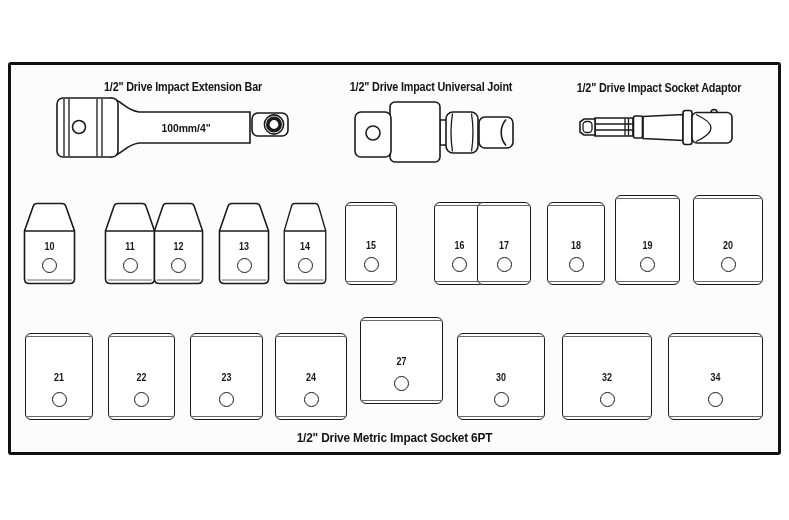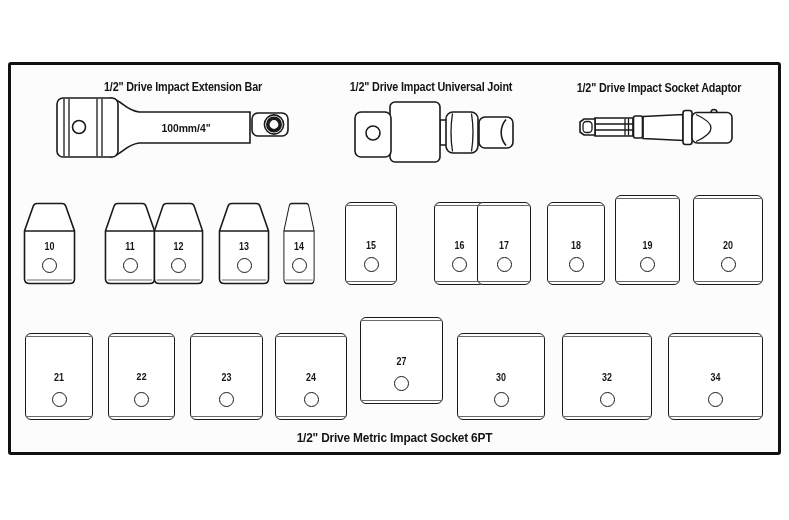--- a/index.html
+++ b/index.html
@@ -107,21 +107,21 @@
         </div>
         <div class="socket tapered" style="left: 207px; top: 137px; width: 52px; height: 83px;">
           <svg viewBox="0 0 53 83" preserveAspectRatio="none" width="100%" height="100%">
             <path class="tap-body" d="M1.5 77 L1.5 29 L10.2 4.2 Q11.2 1.5 14 1.5 L39 1.5 Q41.8 1.5 42.8 4.2 L51.5 29 L51.5 77 Q51.5 81.5 46.5 81.5 L6.5 81.5 Q1.5 81.5 1.5 77 Z"></path>
             <path class="tap-line" d="M1.5 29 L51.5 29"></path>
             <path class="tap-sub" d="M4 78 H49"></path>
           </svg>
           <span class="size-num" style="bottom: 33px;">13</span>
           <span class="hole" style="bottom: 12px;"></span>
         </div>
-        <div class="socket tapered" style="left: 272px; top: 137px; width: 32px; height: 83px; border-radius: 6px;">
+        <div class="socket tapered" style="left: 272px; top: 137px; width: 44px; height: 83px; border-radius: 6px;">
           <svg viewBox="0 0 53 83" preserveAspectRatio="none" width="100%" height="100%">
             <path class="tap-body" d="M1.5 77 L1.5 29 L10.2 4.2 Q11.2 1.5 14 1.5 L39 1.5 Q41.8 1.5 42.8 4.2 L51.5 29 L51.5 77 Q51.5 81.5 46.5 81.5 L6.5 81.5 Q1.5 81.5 1.5 77 Z"></path>
             <path class="tap-line" d="M1.5 29 L51.5 29"></path>
             <path class="tap-sub" d="M4 78 H49"></path>
           </svg>
           <span class="size-num" style="bottom: 33px;">14</span>
           <span class="hole" style="bottom: 12px;"></span>
         </div>
         <div class="socket plain" style="left: 334px; top: 137px; width: 52px; height: 83px;">
           <span class="size-num" style="bottom: 33px;">15</span>
@@ -146,21 +146,21 @@
         <div class="socket plain" style="left: 682px; top: 130px; width: 70px; height: 90px;">
           <span class="size-num" style="bottom: 33px;">20</span>
           <span class="hole" style="bottom: 12px;"></span>
         </div>
       </div>
     <div id="row-bottom">
         <div class="socket plain" style="left: 14px; top: 268px; width: 68px; height: 87px;">
           <span class="size-num" style="bottom: 36px;">21</span>
           <span class="hole" style="bottom: 12.5px;"></span>
         </div>
-        <div class="socket plain" style="left: 97px; top: 268px; width: 67px; height: 87px; font-family: Liberation Mono, monospace;">
+        <div class="socket plain" style="left: 97px; top: 268px; width: 67px; height: 87px;">
           <span class="size-num" style="bottom: 36px;">22</span>
           <span class="hole" style="bottom: 12.5px;"></span>
         </div>
         <div class="socket plain" style="left: 179px; top: 268px; width: 73px; height: 87px;">
           <span class="size-num" style="bottom: 36px;">23</span>
           <span class="hole" style="bottom: 12.5px;"></span>
         </div>
         <div class="socket plain" style="left: 264px; top: 268px; width: 72px; height: 87px;">
           <span class="size-num" style="bottom: 36px;">24</span>
           <span class="hole" style="bottom: 12.5px;"></span>

